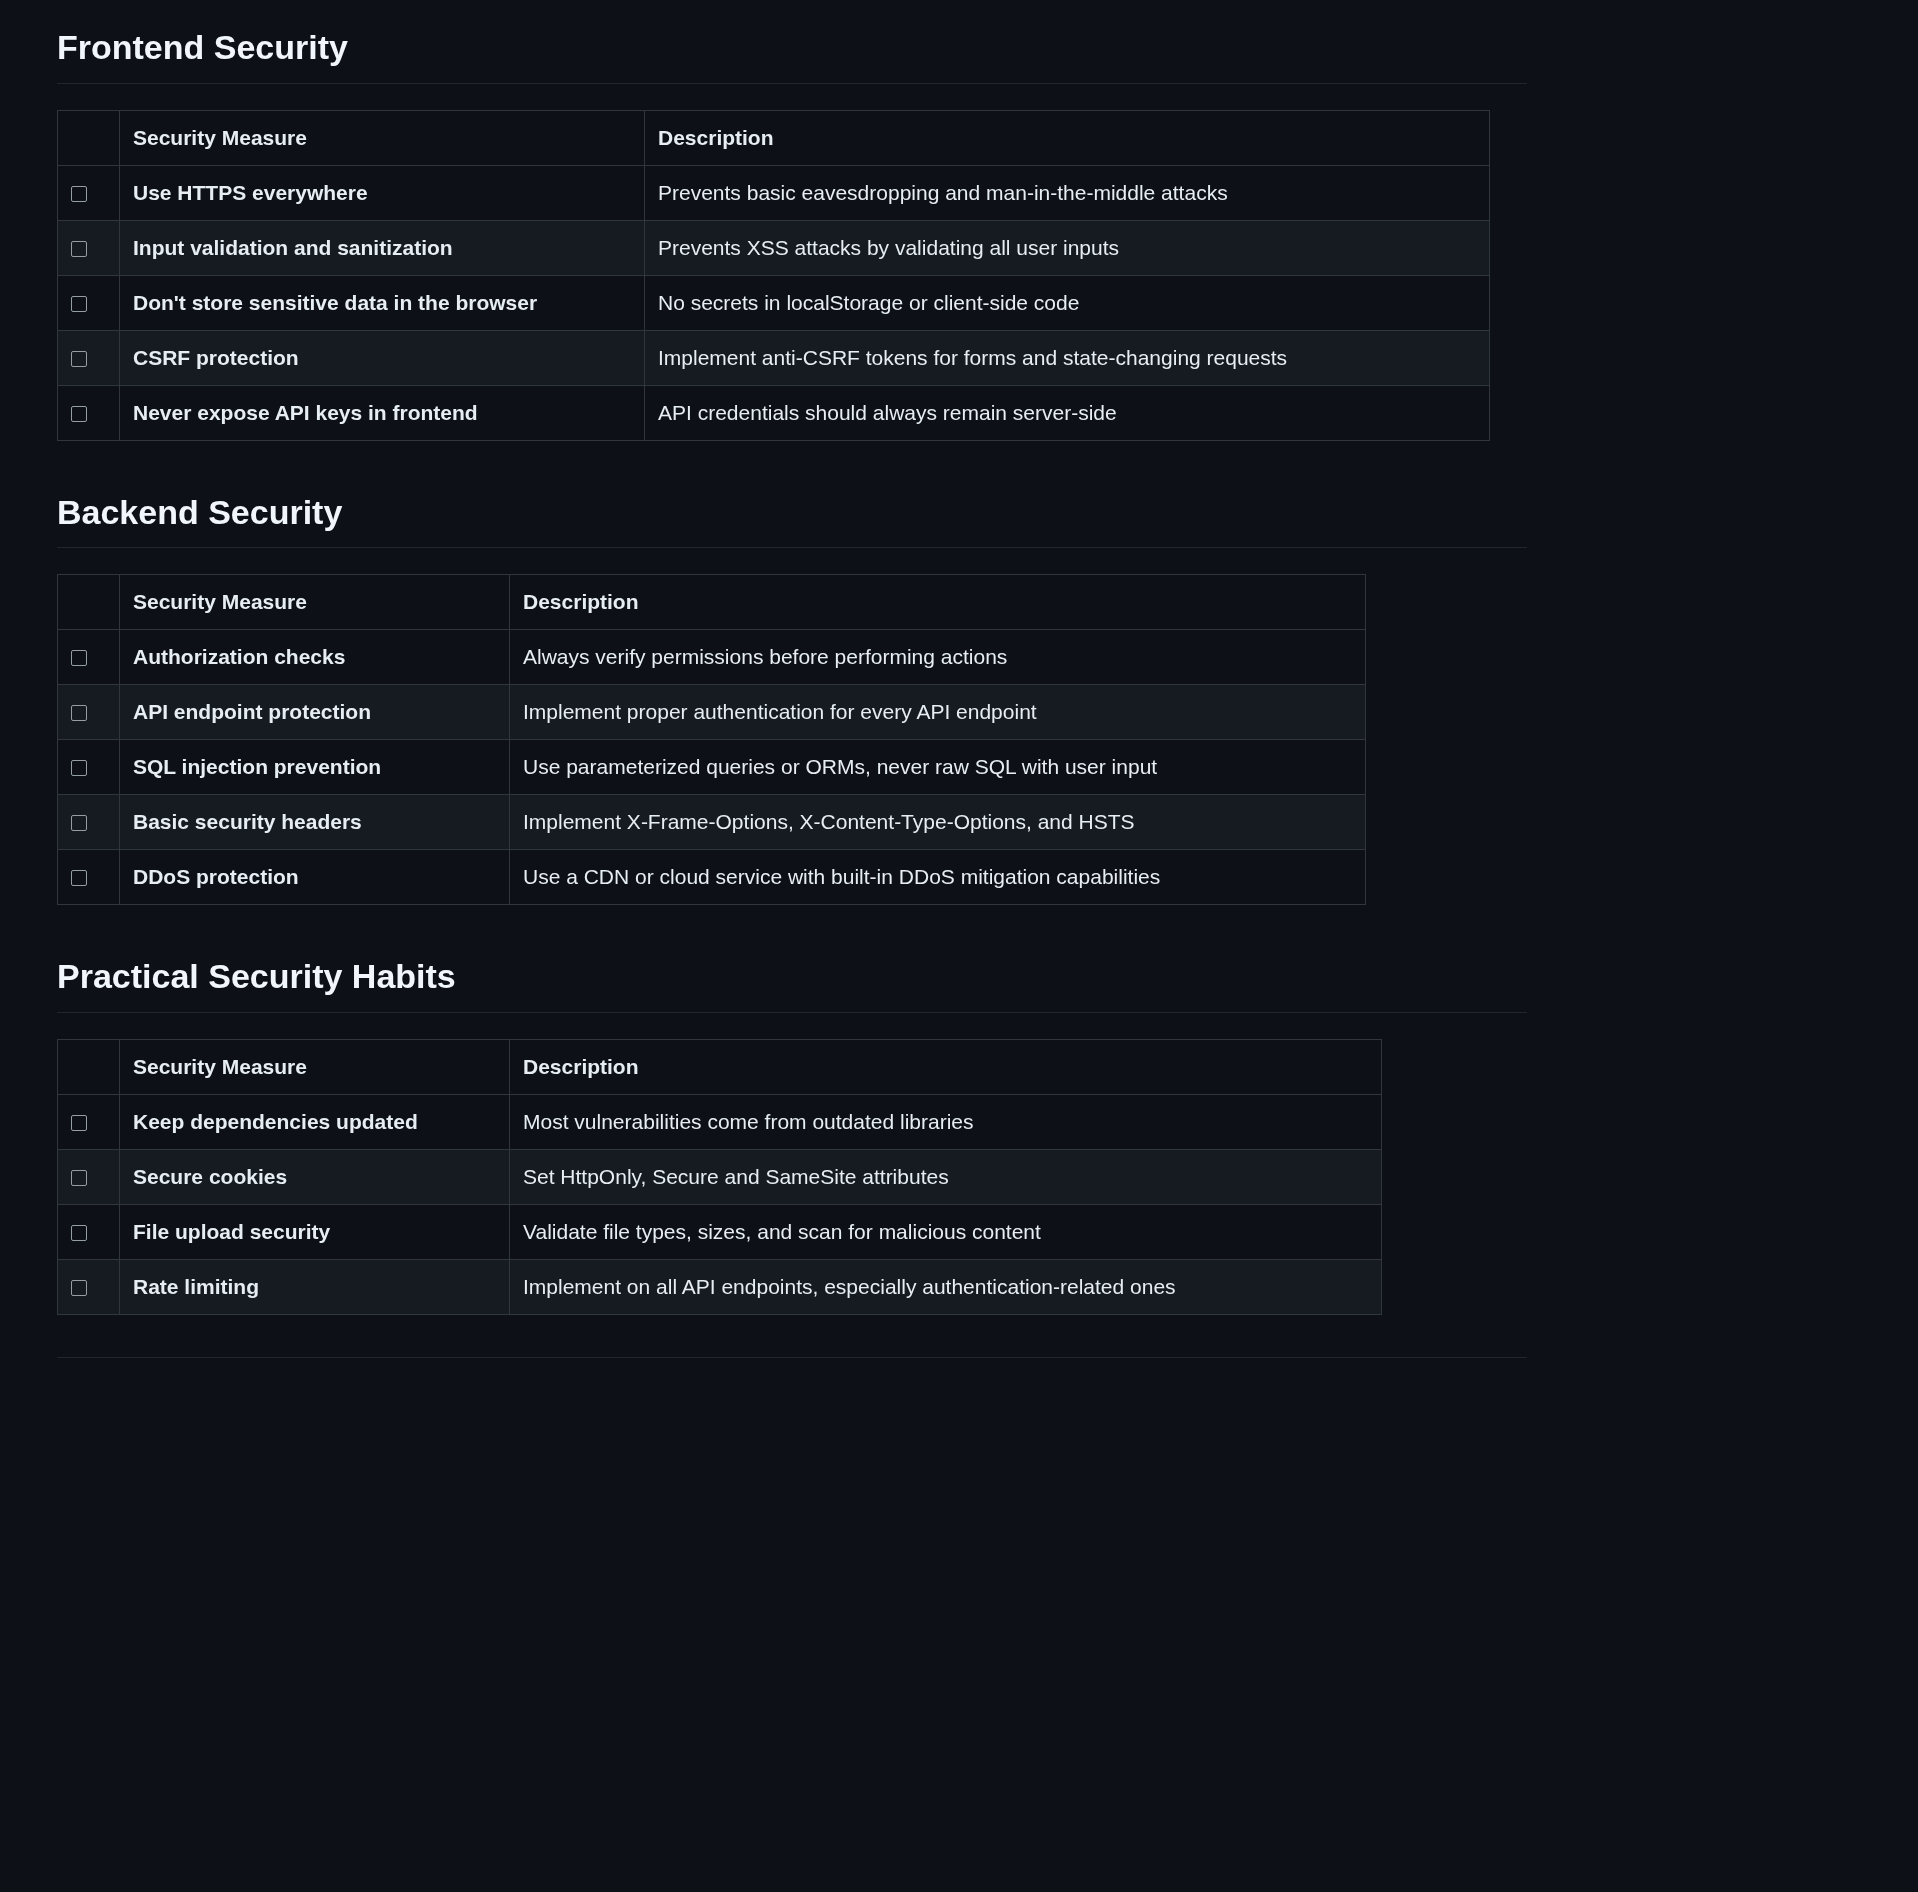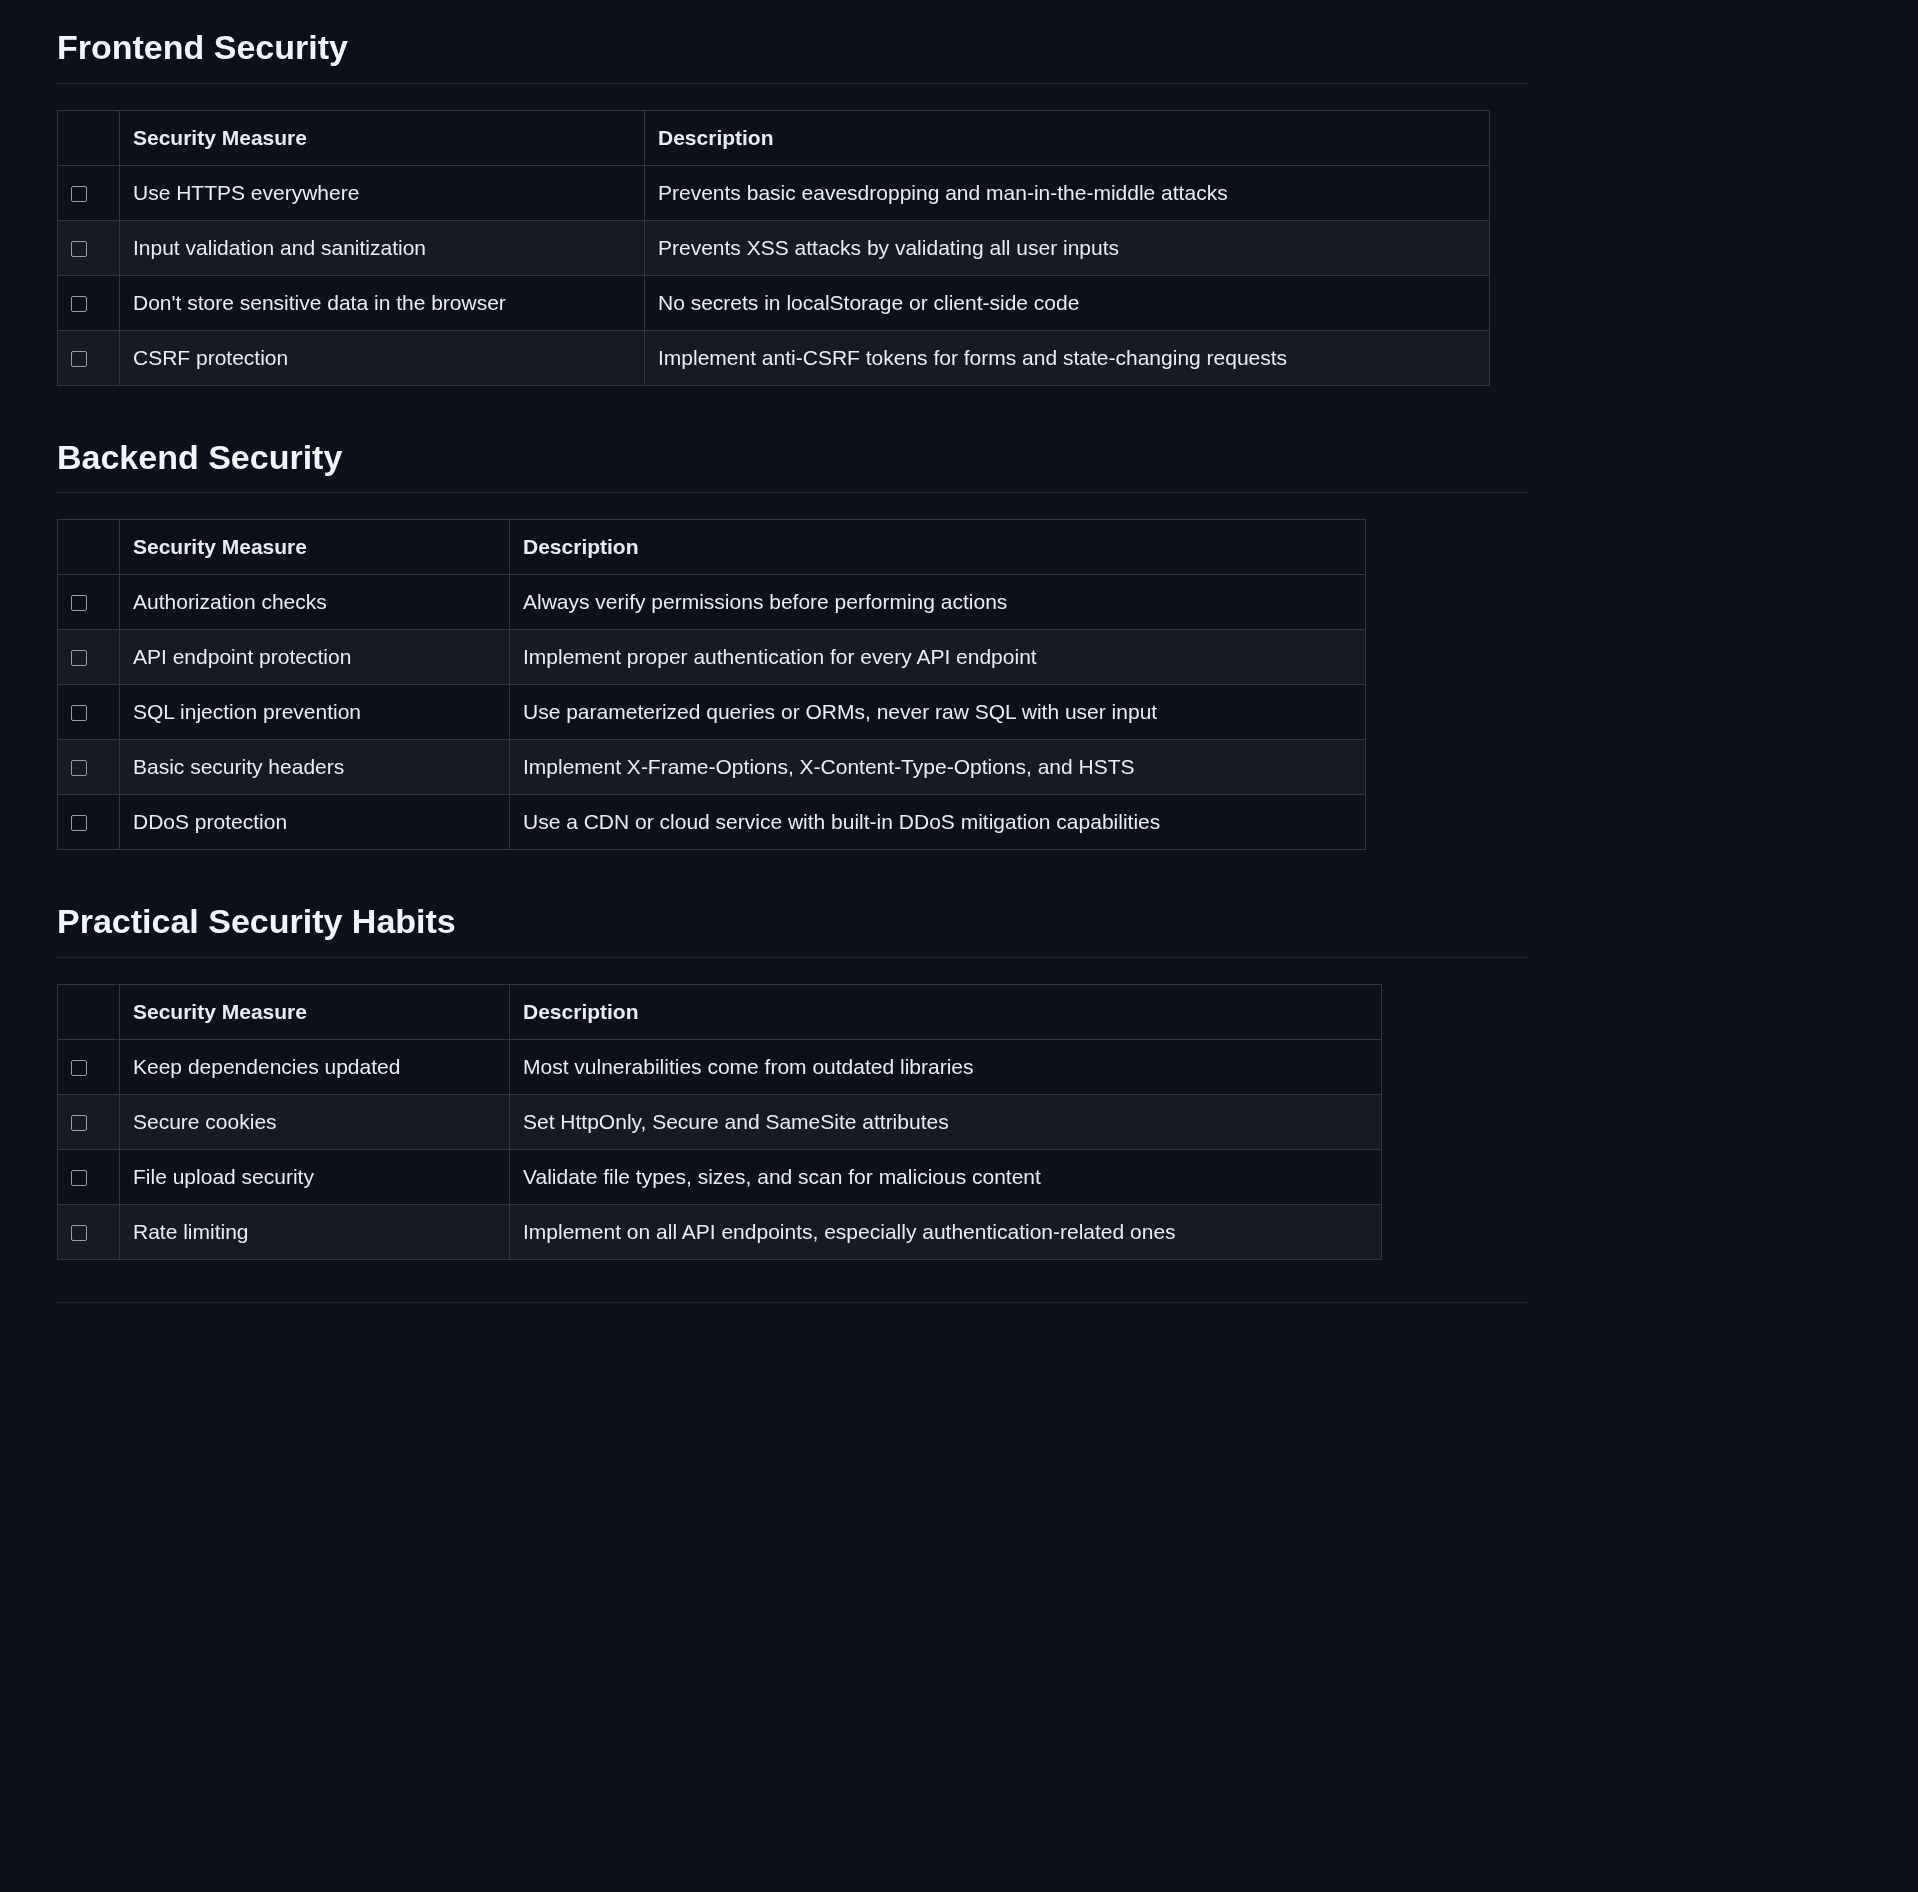--- a/index.html
+++ b/index.html
@@ -43,21 +43,21 @@
     white-space: nowrap;
   }
   table.sec-table th {
     font-weight: 700;
     text-align: left;
     font-size: 21px;
   }
   table.sec-table tbody tr:nth-child(even) {
     background: #161b22;
   }
-  td.measure-cell { padding-left: 27px; }
+  td.measure-cell { padding-left: 27px; font-weight: bold; }
   td.desc-cell { padding-left: 21px; }
   td.cb-cell {
     text-align: center;
     padding: 15px 0;
   }
   .checkbox {
     display: inline-block;
     width: 14px;
     height: 14px;
     border: 1.5px solid #959da5;
@@ -122,20 +122,25 @@
         <tr>
           <td class="cb-cell"><span class="checkbox"></span></td>
           <td class="measure-cell">Don't store sensitive data in the browser</td>
           <td class="desc-cell">No secrets in localStorage or client-side code</td>
         </tr>
         <tr>
           <td class="cb-cell"><span class="checkbox"></span></td>
           <td class="measure-cell">CSRF protection</td>
           <td class="desc-cell">Implement anti-CSRF tokens for forms and state-changing requests</td>
         </tr>
+        <tr>
+          <td class="cb-cell"><span class="checkbox"></span></td>
+          <td class="measure-cell">Never expose API keys in frontend</td>
+          <td class="desc-cell">API credentials should always remain server-side</td>
+        </tr>
       </tbody>
     </table>
   </div>
 
   <div class="section">
     <h2 class="section-title">Backend Security</h2>
     <table class="sec-table t1">
       <colgroup>
           <col class="c-cb">
           <col class="c-measure">

